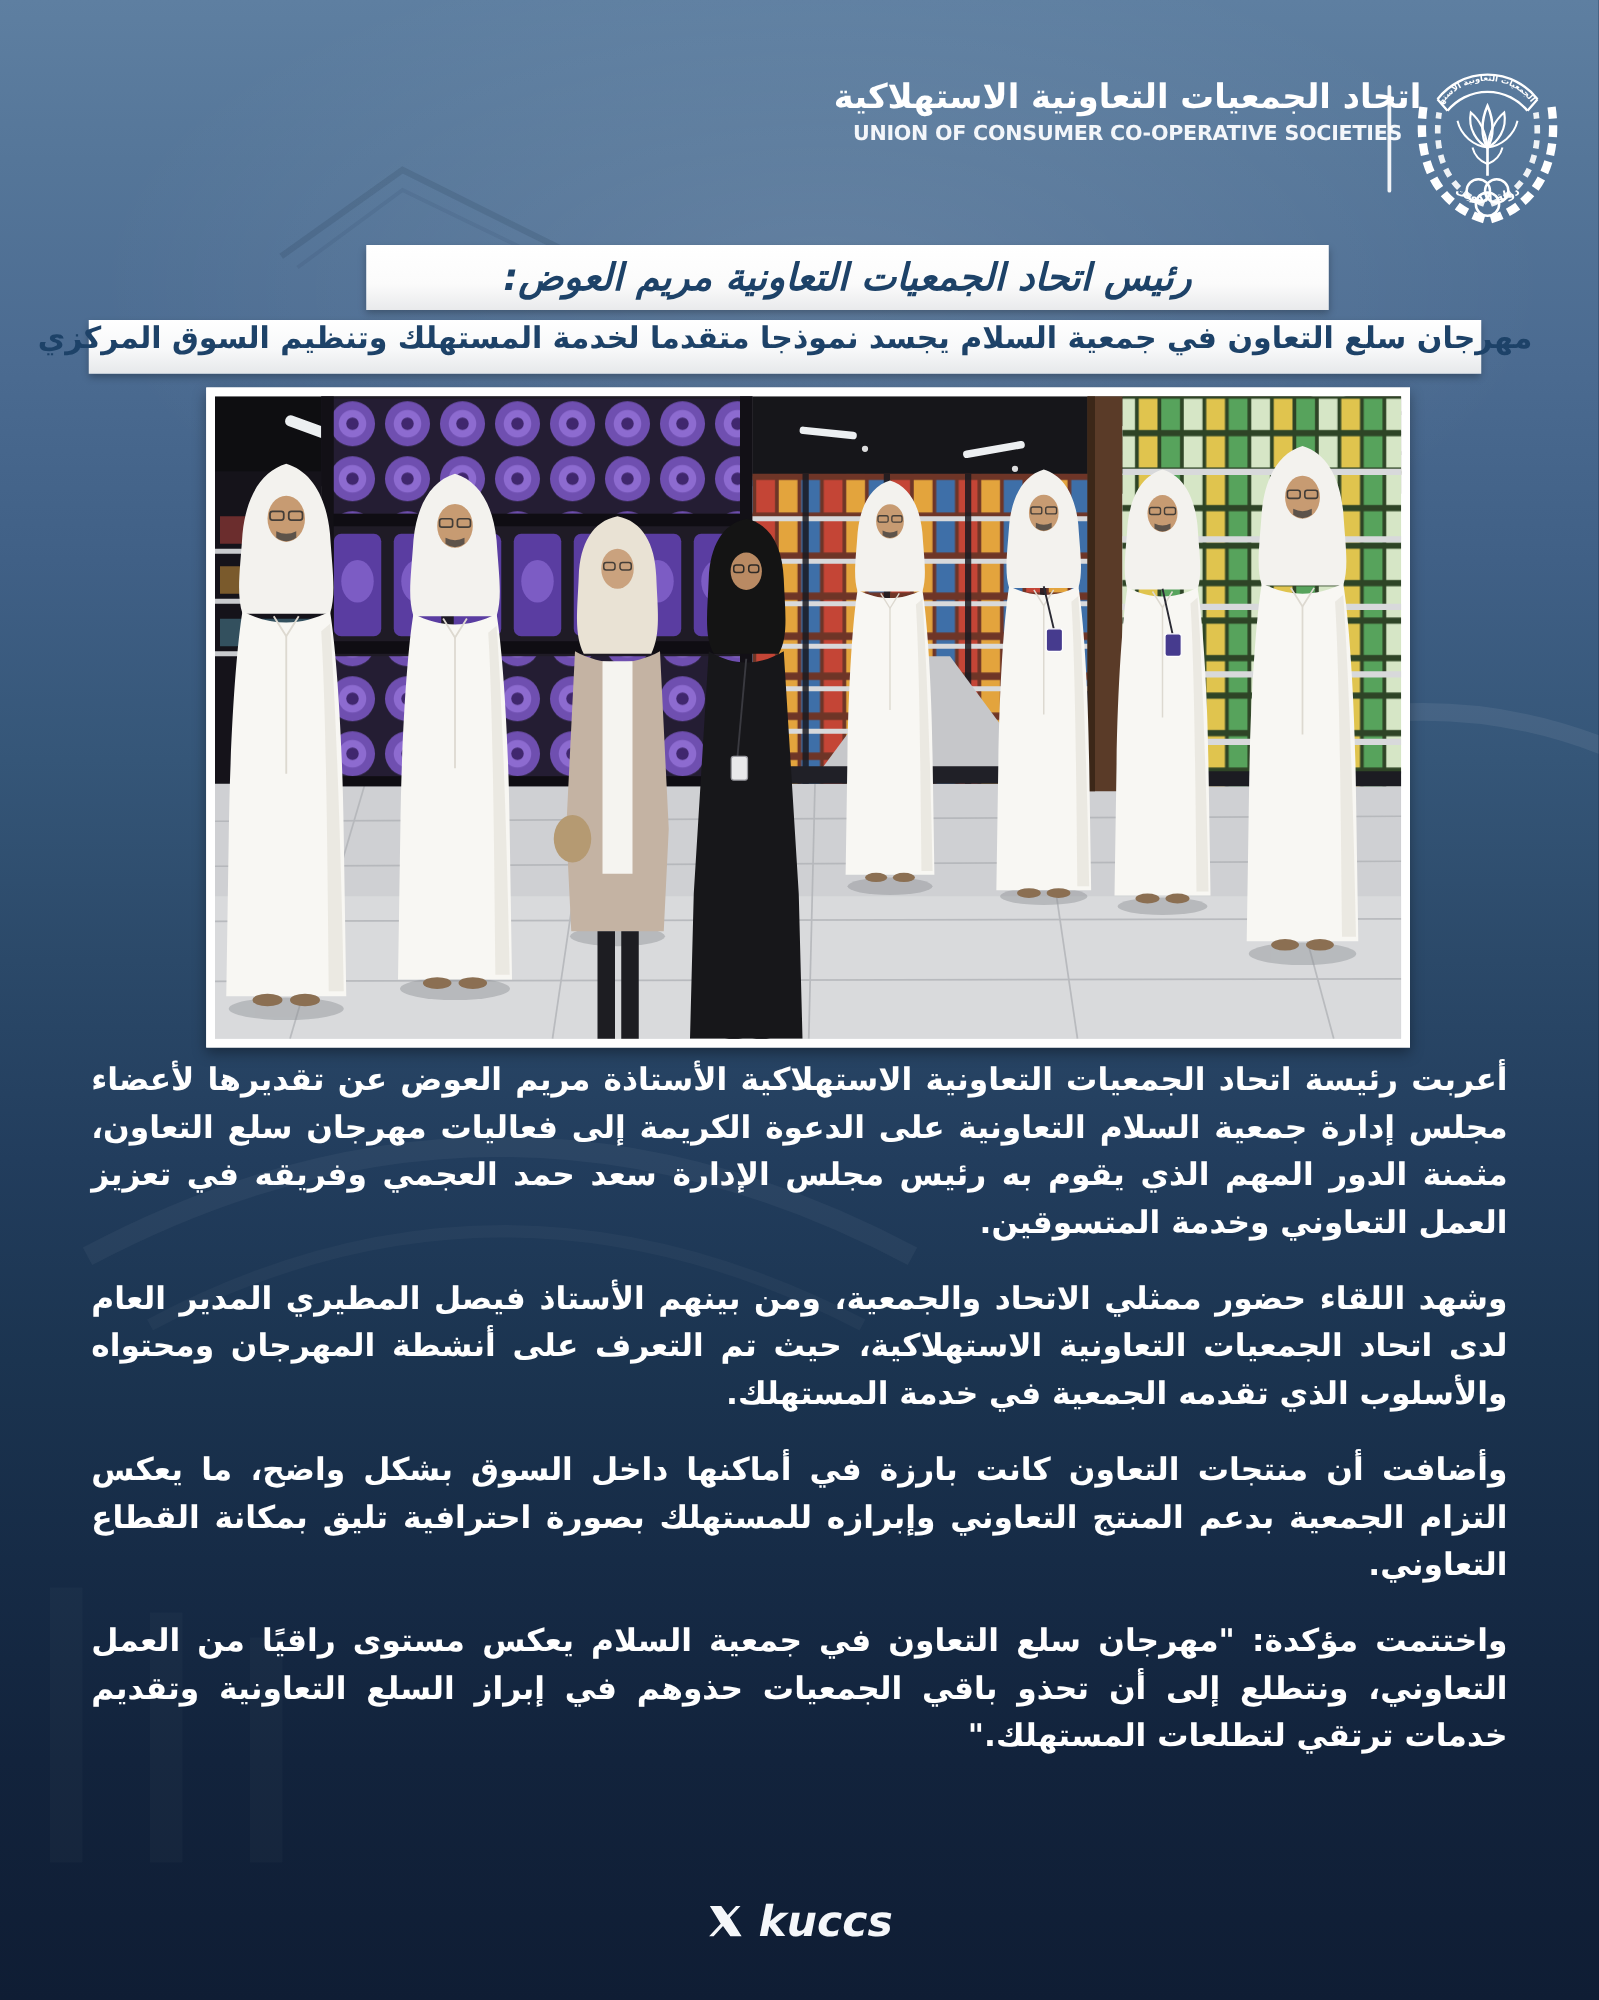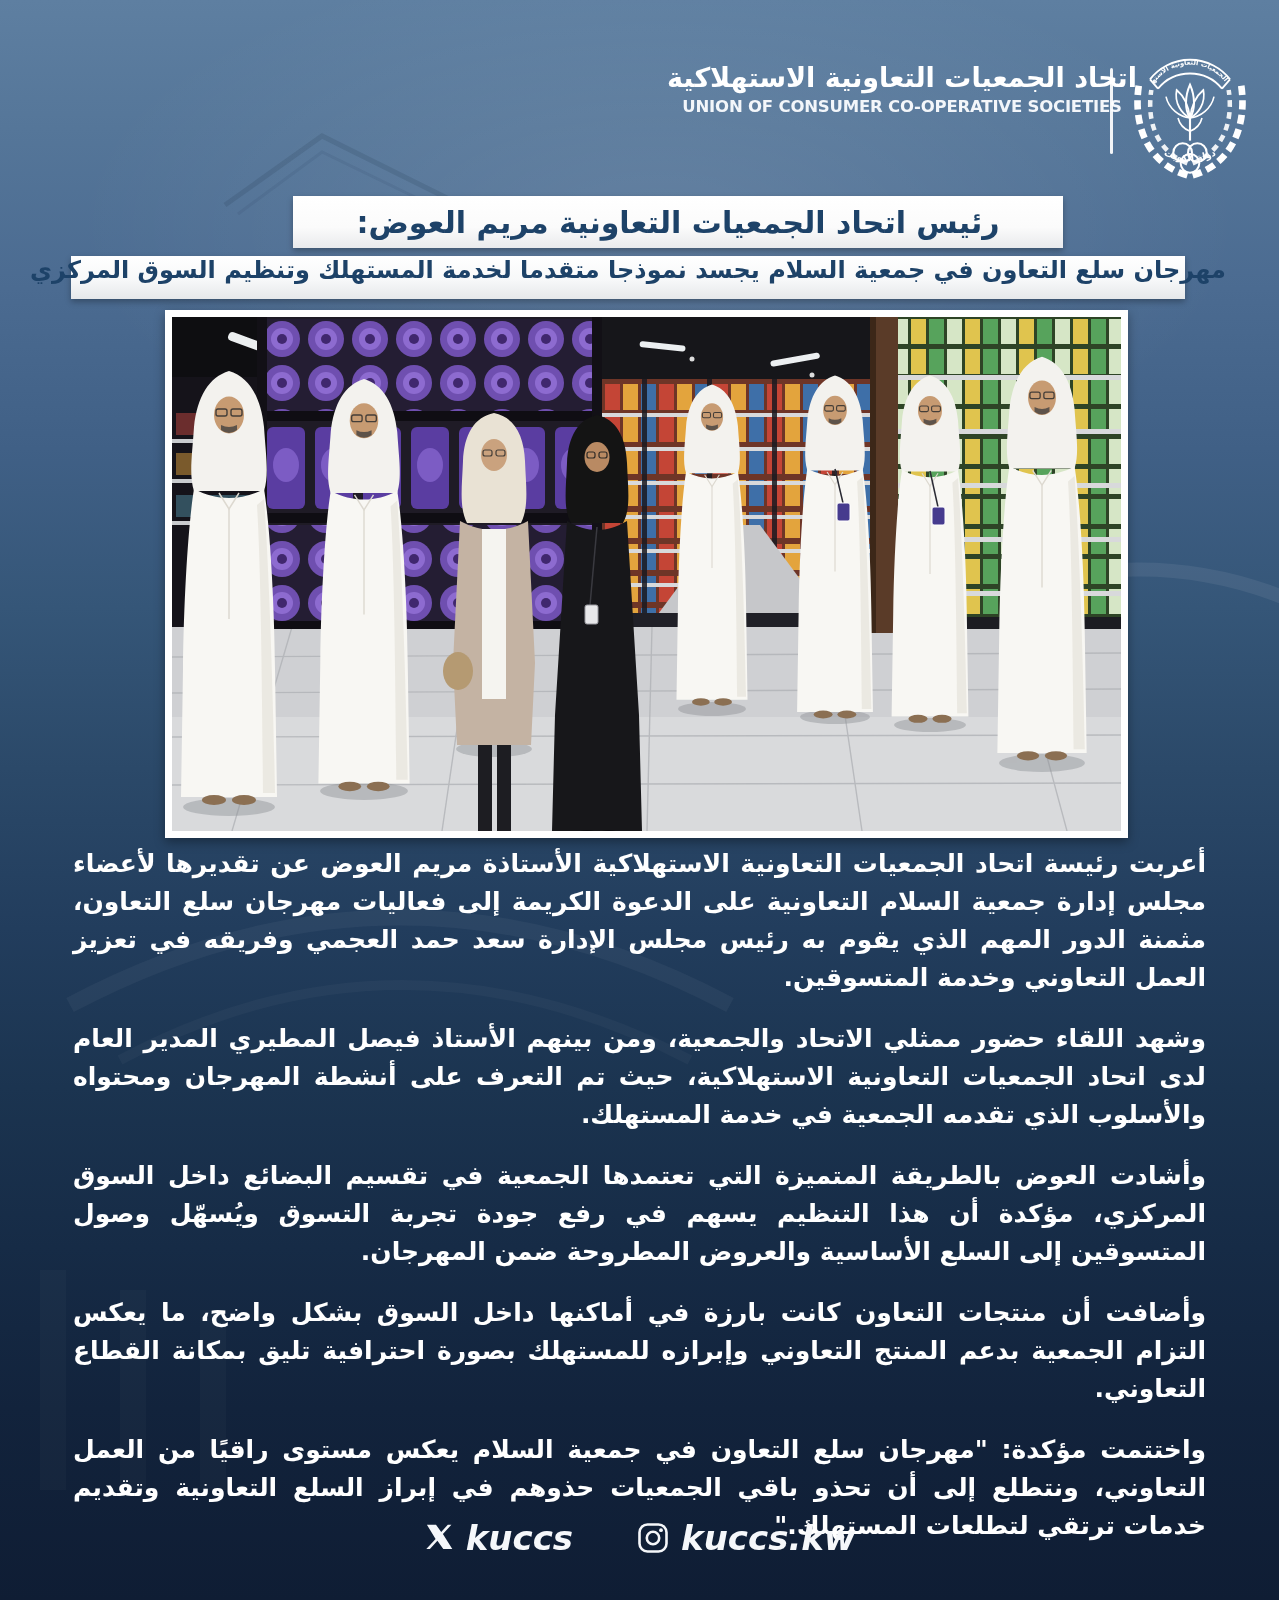--- a/index.html
+++ b/index.html
@@ -10,21 +10,21 @@
   
   .header-text{position:absolute;top:62px;right:179px;text-align:right;color:#ffffff;direction:rtl;}
   .org-ar{font-size:27px;font-weight:bold;line-height:32px;letter-spacing:.5px;}
   .org-en{font-size:16.5px;font-weight:bold;letter-spacing:-.2px;direction:ltr;margin-top:3px;color:#f3f6fa;text-align:center;}
   .hdr-divider{position:absolute;left:1110px;top:68px;width:3px;height:86px;background:rgba(255,255,255,.92);border-radius:2px;}
   .emblem{position:absolute;left:1123px;top:34px;width:134px;height:152px;}
   
   .title-box{position:absolute;left:293px;top:196px;width:770px;height:52px;
     background:linear-gradient(180deg,#ffffff 0%,#fbfbfb 60%,#e9eaec 100%);
     box-shadow:0 3px 6px rgba(0,0,0,.28);display:flex;align-items:center;justify-content:center;}
-  .title-box span{direction:rtl;font-size:30px;font-weight:bold;color:#1d4268;}
+  .title-box span{direction:rtl;font-size:30px;font-weight:bold;color:#1d4268;font-style:italic;}
   .subtitle-box{position:absolute;left:71px;top:256px;width:1114px;height:43px;
     background:linear-gradient(180deg,#ffffff 0%,#f7f8f9 55%,#e6e8ea 100%);
     box-shadow:0 3px 6px rgba(0,0,0,.28);display:flex;align-items:flex-start;justify-content:center;}
   .subtitle-box span{direction:rtl;font-size:24px;font-weight:bold;color:#1d4268;white-space:nowrap;}
   
   .photo-frame{position:absolute;left:165px;top:310px;width:963px;height:528px;
     background:#ffffff;border:7px solid #ffffff;box-sizing:border-box;box-shadow:0 4px 10px rgba(0,0,0,.35);}
   .photo-frame svg{display:block;width:949px;height:514px;}
   
   .article{position:absolute;left:73px;top:845px;width:1133px;direction:rtl;color:#ffffff;}
@@ -303,34 +303,25 @@
           <ellipse cx="-10" cy="420" rx="11" ry="5" fill="#0d0d10"></ellipse>
           <ellipse cx="12" cy="420" rx="11" ry="5" fill="#0d0d10"></ellipse>
         </g>
       </g>
     </svg>
   </div>
 
   <div class="article">
     <p>أعربت رئيسة اتحاد الجمعيات التعاونية الاستهلاكية الأستاذة مريم العوض عن تقديرها لأعضاء مجلس إدارة جمعية السلام التعاونية على الدعوة الكريمة إلى فعاليات مهرجان سلع التعاون، مثمنة الدور المهم الذي يقوم به رئيس مجلس الإدارة سعد حمد العجمي وفريقه في تعزيز العمل التعاوني وخدمة المتسوقين.</p>
     <p>وشهد اللقاء حضور ممثلي الاتحاد والجمعية، ومن بينهم الأستاذ فيصل المطيري المدير العام لدى اتحاد الجمعيات التعاونية الاستهلاكية، حيث تم التعرف على أنشطة المهرجان ومحتواه والأسلوب الذي تقدمه الجمعية في خدمة المستهلك.</p>
-    <p>وأشادت العوض بالطريقة المتميزة التي تعتمدها الجمعية في تقسيم البضائع داخل السوق المركزي، مؤكدة أن هذا التنظيم يسهم في رفع جودة تجربة التسوق ويُسهّل وصول المتسوقين إلى السلع الأساسية والعروض المطروحة ضمن المهرجان.</p>
     <p>وأضافت أن منتجات التعاون كانت بارزة في أماكنها داخل السوق بشكل واضح، ما يعكس التزام الجمعية بدعم المنتج التعاوني وإبرازه للمستهلك بصورة احترافية تليق بمكانة القطاع التعاوني.</p>
     <p>واختتمت مؤكدة: "مهرجان سلع التعاون في جمعية السلام يعكس مستوى راقيًا من العمل التعاوني، ونتطلع إلى أن تحذو باقي الجمعيات حذوهم في إبراز السلع التعاونية وتقديم خدمات ترتقي لتطلعات المستهلك."</p>
   </div>
 
   <div class="footer">
     <div class="social">
       <svg width="30" height="30" viewBox="0 0 30 30">
         <path d="M3,2 L12,2 L17.2,9.6 L23.8,2 L27.4,2 L18.9,11.9 L28.3,28 L19.3,28 L13.4,19.1 L5.9,28 L2.3,28 L11.6,17.2 L2.9,2 Z" fill="#f5f7fa" transform="scale(1,0.93)"></path>
       </svg>
       <span>kuccs</span>
     </div>
-    <div class="social">
-      <svg width="32" height="32" viewBox="0 0 32 32">
-        <rect x="2.5" y="2.5" width="27" height="27" rx="8" fill="none" stroke="#f5f7fa" stroke-width="2.6"></rect>
-        <circle cx="16" cy="16" r="6.2" fill="none" stroke="#f5f7fa" stroke-width="2.6"></circle>
-        <circle cx="24" cy="8.2" r="1.9" fill="#f5f7fa"></circle>
-      </svg>
-      <span>kuccs.kw</span>
-    </div>
   </div>
 </div>
 
 </body></html>

